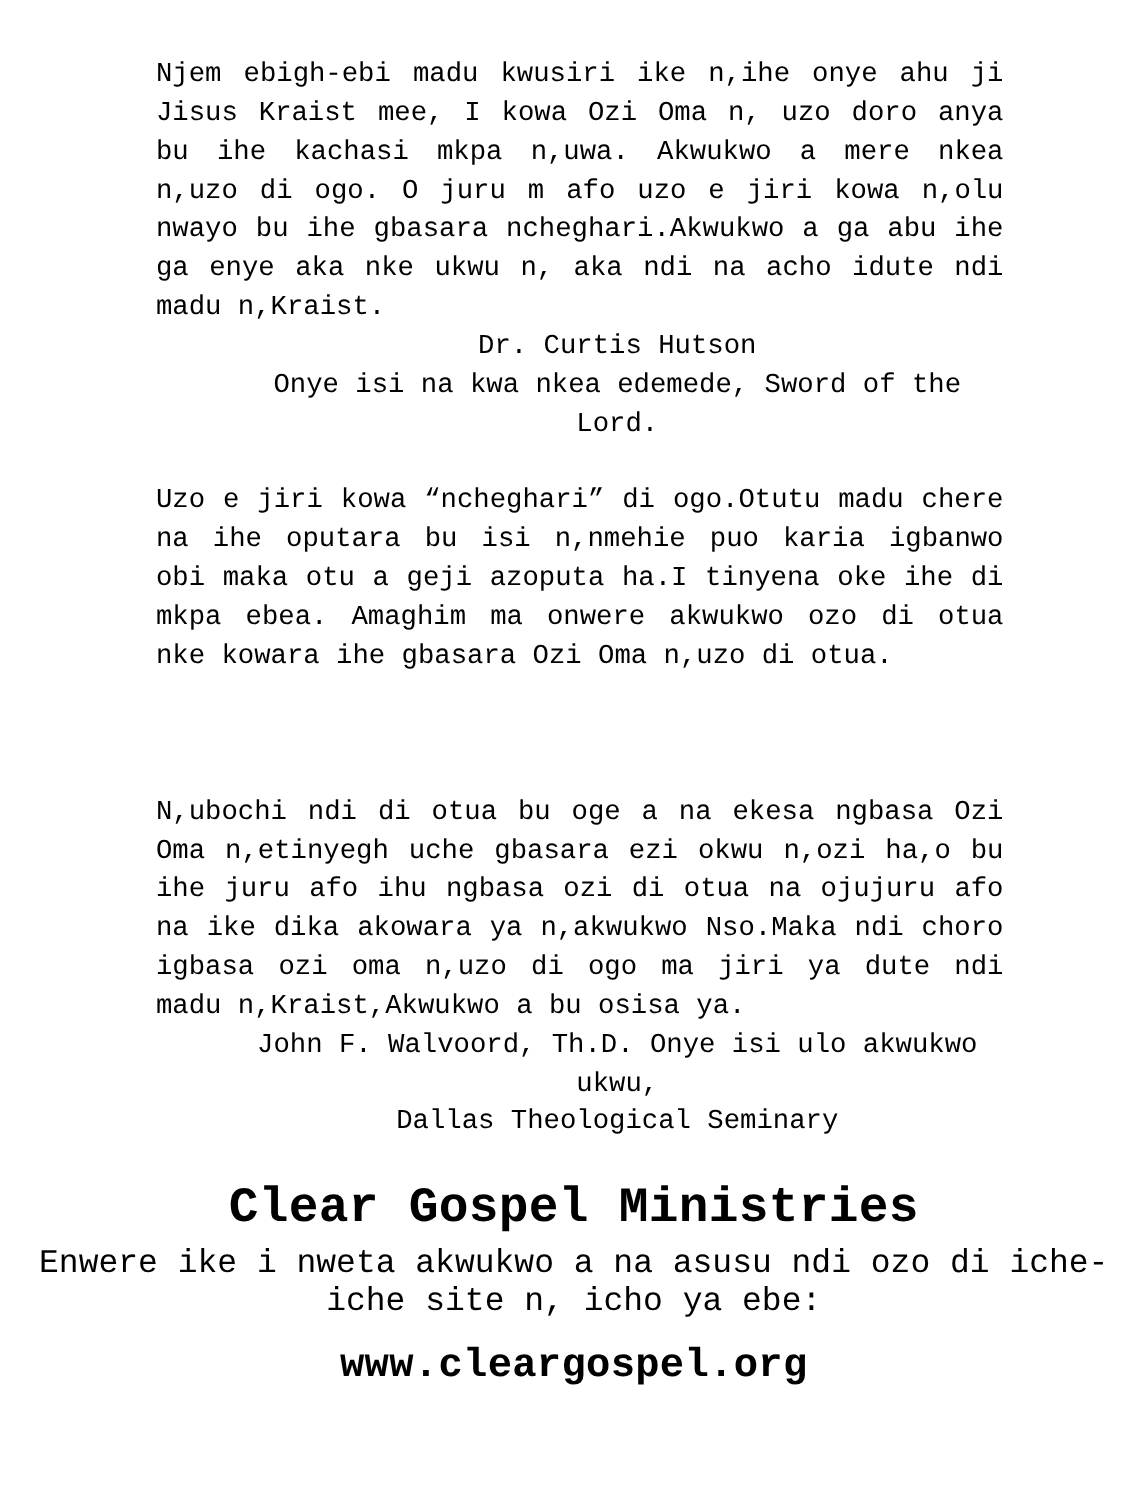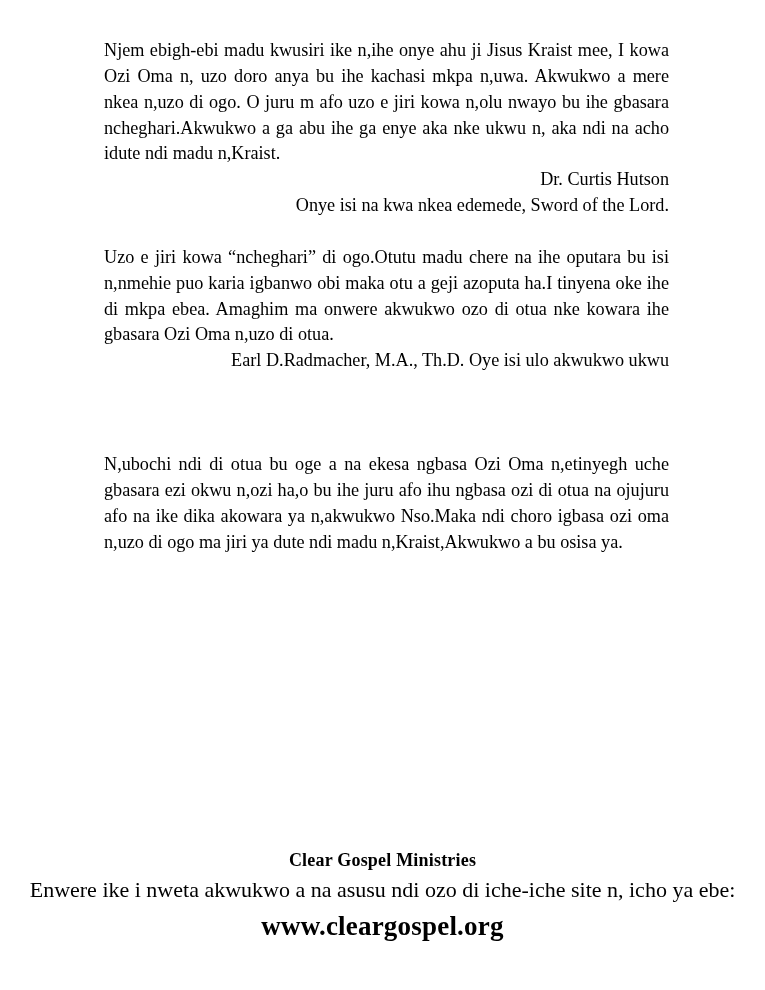--- a/index.html
+++ b/index.html
@@ -13,85 +13,87 @@
     font-family: "Liberation Serif", serif;
     color: #000000;
     overflow: hidden;
   }
   .page {
     position: relative;
     width: 765px;
     height: 990px;
     box-sizing: border-box;
     padding: 38px 96px 0 104px;
+    font-family: Liberation Mono, monospace;
   }
   .block {
     font-size: 18.2px;
     line-height: 1.42;
     text-align: justify;
     text-justify: inter-word;
   }
   .para {
     margin: 0;
   }
   .attrib {
     margin: 0;
     padding-left: 50px;
     text-indent: -0px;
-    text-align: right;
+    text-align: center;
   }
   .gap-md { height: 26px; }
   .gap-xl { height: 78px; }
 
   .footer {
     position: absolute;
     left: 0;
     right: 0;
     bottom: 48px;
     text-align: center;
   }
   .footer-title {
-    font-size: 18px;
+    font-size: 33px;
     font-weight: bold;
     margin: 0 0 6px 0;
     letter-spacing: 0.2px;
   }
   .footer-note {
     font-size: 22px;
     margin: 0 0 8px 0;
   }
   .footer-url {
     font-size: 27px;
     font-weight: bold;
-    margin: 0;
+    margin: 16px;
     letter-spacing: 0.2px;
   }
 </style>
 </head>
 <body>
 
 <div class="page">
 
   <div class="block">
     <p class="para">Njem ebigh-ebi madu kwusiri ike n,ihe onye ahu ji Jisus Kraist mee, I kowa Ozi Oma n, uzo doro anya bu ihe kachasi mkpa n,uwa. Akwukwo a mere nkea n,uzo di ogo.  O juru m afo uzo e jiri kowa n,olu nwayo bu ihe gbasara ncheghari.Akwukwo a ga abu ihe ga enye aka nke ukwu n, aka ndi na acho idute ndi madu n,Kraist.</p>
     <p class="attrib">Dr. Curtis Hutson</p>
     <p class="attrib">Onye isi na kwa nkea edemede, Sword of the Lord.</p>
   </div>
 
   <div class="gap-md"></div>
 
   <div class="block">
     <p class="para">Uzo e jiri kowa “ncheghari” di ogo.Otutu madu chere na ihe oputara bu isi n,nmehie puo karia igbanwo obi maka otu a geji azoputa ha.I tinyena oke ihe di mkpa ebea.  Amaghim ma onwere akwukwo ozo di otua nke kowara ihe gbasara Ozi Oma n,uzo di otua.</p>
-    <p class="attrib">Earl D.Radmacher, M.A., Th.D.  Oye isi ulo akwukwo ukwu</p>
   </div>
 
   <div class="gap-xl"></div>
 
   <div class="block">
     <p class="para">N,ubochi ndi di otua bu oge a na ekesa ngbasa Ozi Oma n,etinyegh uche gbasara ezi okwu n,ozi ha,o bu ihe juru afo ihu ngbasa ozi di otua na ojujuru afo na ike dika akowara ya n,akwukwo Nso.Maka ndi choro igbasa ozi oma n,uzo di ogo ma jiri ya dute ndi madu n,Kraist,Akwukwo a bu osisa ya.</p>
+    <p class="attrib">John F. Walvoord, Th.D.  Onye isi ulo akwukwo ukwu,</p>
+    <p class="attrib">Dallas Theological Seminary</p>
   </div>
 
   <div class="footer">
     <p class="footer-title">Clear Gospel Ministries</p>
     <p class="footer-note">Enwere ike i nweta akwukwo a na asusu ndi ozo di iche-iche site n, icho ya ebe:</p>
     <p class="footer-url">www.cleargospel.org</p>
   </div>
 
 </div>
 

